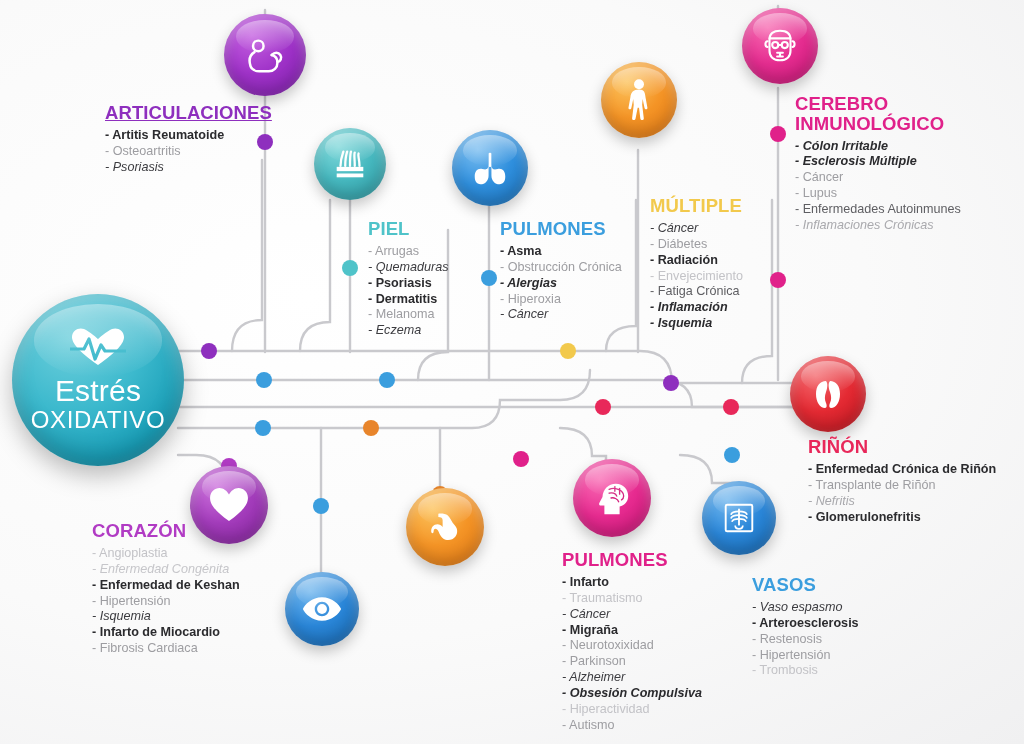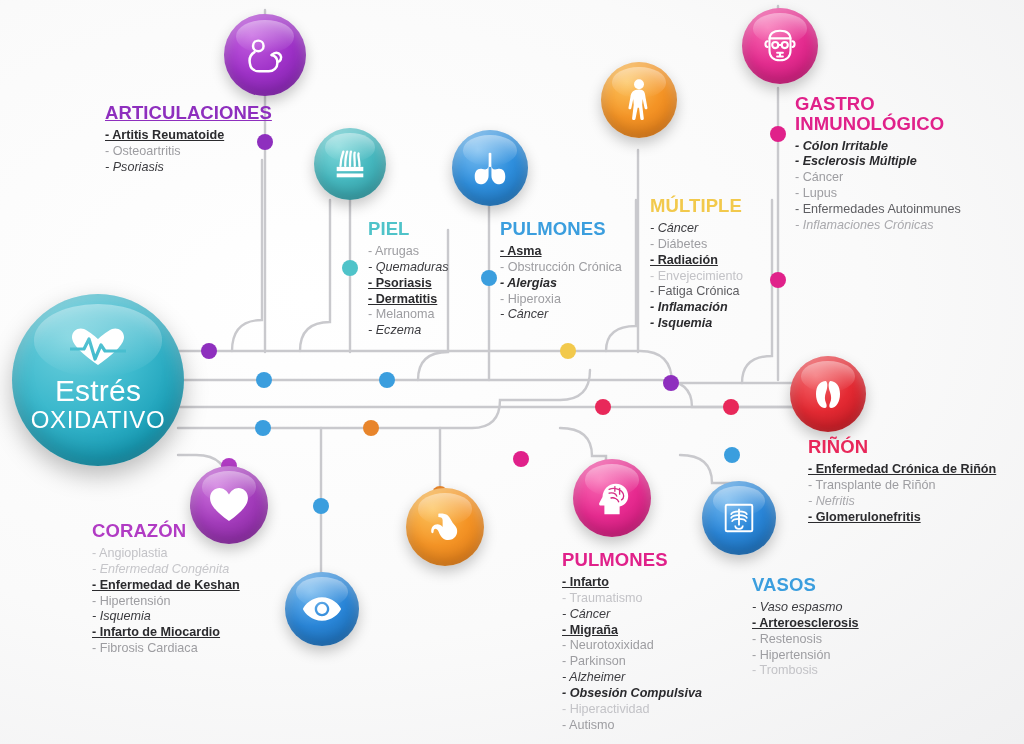--- a/index.html
+++ b/index.html
@@ -49,21 +49,21 @@
   #hub .hub-l2 { font-size: 24px; font-weight: 300; line-height: 1.1; letter-spacing:.6px; }
 
   
   .block { position: absolute; }
   .block h2 {
     font-size: 18.5px; font-weight: 700; line-height: 1.07;
     letter-spacing: .1px; margin-bottom: 5px;
   }
   .block ul { list-style: none; }
   .block li { font-size: 12.6px; line-height: 1.265; white-space: nowrap; color: #6f6f72; }
-  li.b   { font-weight: 700; color: #2b2b2e; text-decoration: underline; }
+  li.b   { font-weight: 700; color: #2b2b2e; }
   li.i   { font-style: italic; color: #3c3c40; }
   li.bi  { font-weight: 700; font-style: italic; color: #2b2b2e; }
   li.g   { color: #9d9da1; }
   li.gi  { color: #a9a9ad; font-style: italic; }
   li.gg  { color: #c3c3c7; }
   li.ggi { color: #c6c6ca; font-style: italic; }
   li.n   { color: #5e5e62; }
 </style>
 </head>
 <body>
@@ -320,21 +320,21 @@
       <li class="b">- Radiación</li>
       <li class="gg">- Envejecimiento</li>
       <li class="n">- Fatiga Crónica</li>
       <li class="bi">- Inflamación</li>
       <li class="bi">- Isquemia</li>
     </ul>
   </div>
 
   <div class="block" style="left:795px; top:94px;">
     <h2 style="color:#e0218a;">
-      <span>GASTRO</span><br>
+      <span>CEREBRO</span><br>
       <span>INMUNOLÓGICO</span>
     </h2>
     <ul>
       <li class="bi">- Cólon Irritable</li>
       <li class="bi">- Esclerosis Múltiple</li>
       <li class="g">- Cáncer</li>
       <li class="g">- Lupus</li>
       <li class="n">- Enfermedades Autoinmunes</li>
       <li class="gi">- Inflamaciones Crónicas</li>
     </ul>

